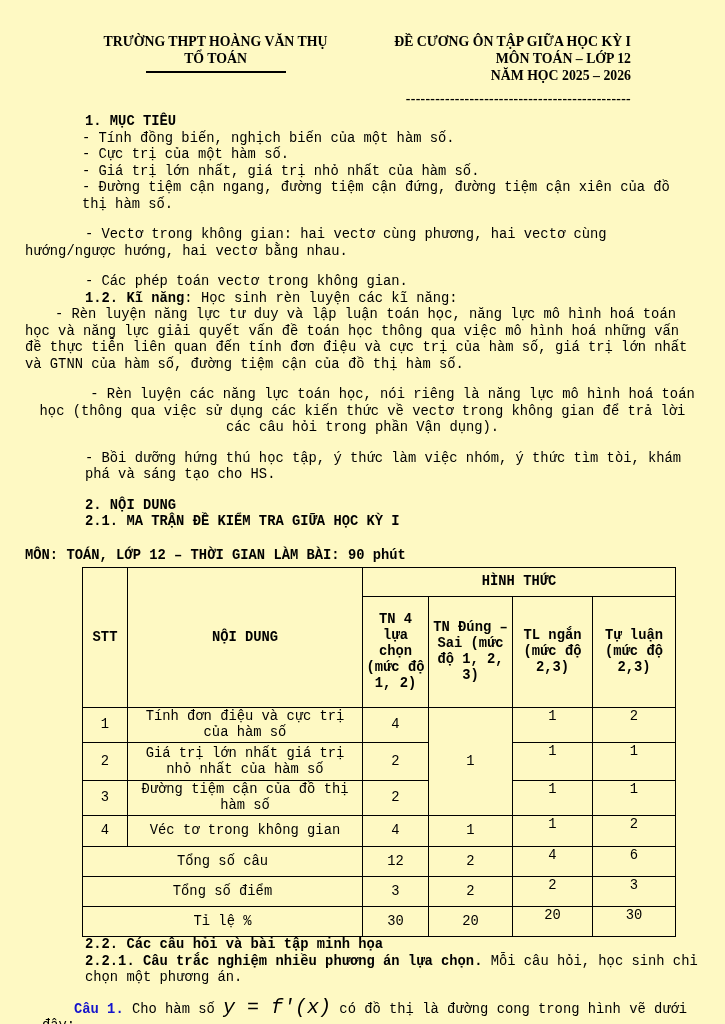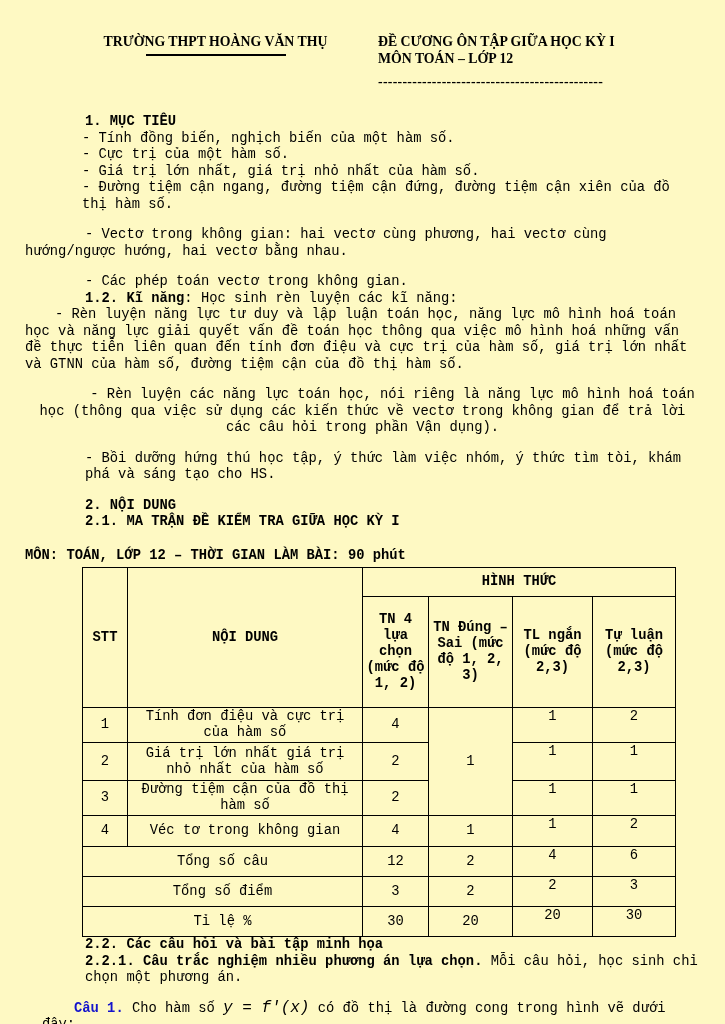--- a/index.html
+++ b/index.html
@@ -13,22 +13,22 @@
     color:#000;
     overflow:hidden;
   }
   
   .hdr-left {
     position:absolute; top:33px; left:88px; width:255px;
     text-align:center; font-weight:bold; line-height:17px;
   }
   .hdr-left .rule { width:140px; height:2px; background:#000; margin:4px auto 0; }
   .hdr-right {
-    position:absolute; top:33px; left:378px; width:265px;
-    text-align:left; font-weight:bold; line-height:17px;
+    position:absolute; top:33px; left:366px; width:265px;
+    text-align:right; font-weight:bold; line-height:17px;
   }
   .hdr-right .dashes { font-weight:bold; letter-spacing:0.3px; margin-top:6px; white-space:nowrap; overflow:hidden; }
   
   .content {
     position:absolute; top:114px; left:25px; width:675px;
     line-height:16.5px;
     font-family:Liberation Mono, monospace;
   }
   .content p { margin:0; }
   b, .bold { font-weight:bold; }
@@ -59,34 +59,36 @@
   .h1row th { height:26px; }
   .h2row th { height:108px; }
   .r-std td { height:28px; }
   .r-tall td { height:35px; }
   .va-top { vertical-align:top !important; padding-top:1px !important; }
   .tot td { height:27px; font-weight:bold; }
   
   .sec22 { margin-top:19px; }
   .cau1 { margin-top:13px !important; padding-left:17px; }
   .cau-label { font-weight:bold; }
-  .math { font-style:italic; font-size:16px; }
+  .math { font-style:italic; font-size:20px; }
 </style>
 </head>
 <body>
 
 <div class="page">
 
   <div class="hdr-left">
     <div>TRƯỜNG THPT HOÀNG VĂN THỤ</div>
+    <div>TỔ TOÁN</div>
     <div class="rule"></div>
   </div>
   <div class="hdr-right">
     <div>ĐỀ CƯƠNG ÔN TẬP GIỮA HỌC KỲ I</div>
     <div>MÔN TOÁN – LỚP 12</div>
+    <div>NĂM HỌC 2025 – 2026</div>
     <div class="dashes">----------------------------------------------</div>
   </div>
 
   <div class="content">
 
     <p class="ind60 bold">1. MỤC TIÊU</p>
 
     <p class="ind57">- Tính đồng biến, nghịch biến của một hàm số.</p>
     <p class="ind57">- Cực trị của một hàm số.</p>
     <p class="ind57">- Giá trị lớn nhất, giá trị nhỏ nhất của hàm số.</p>

